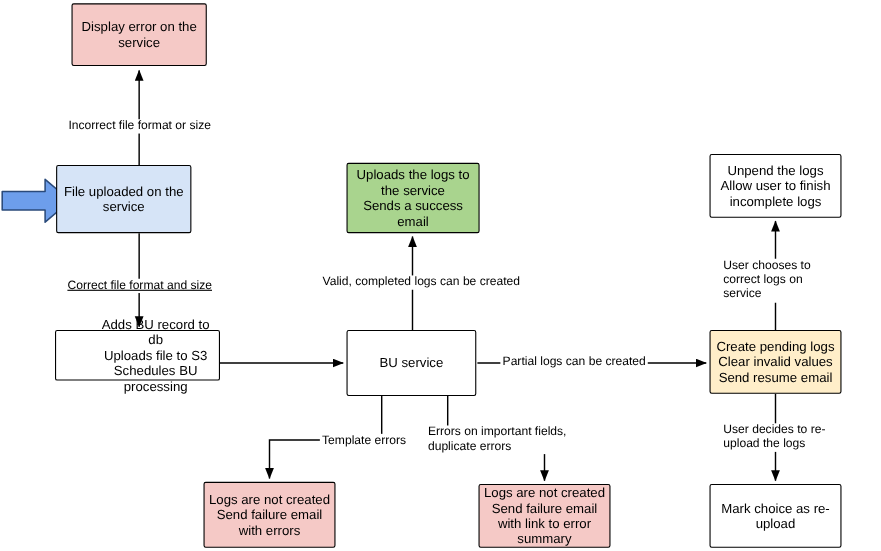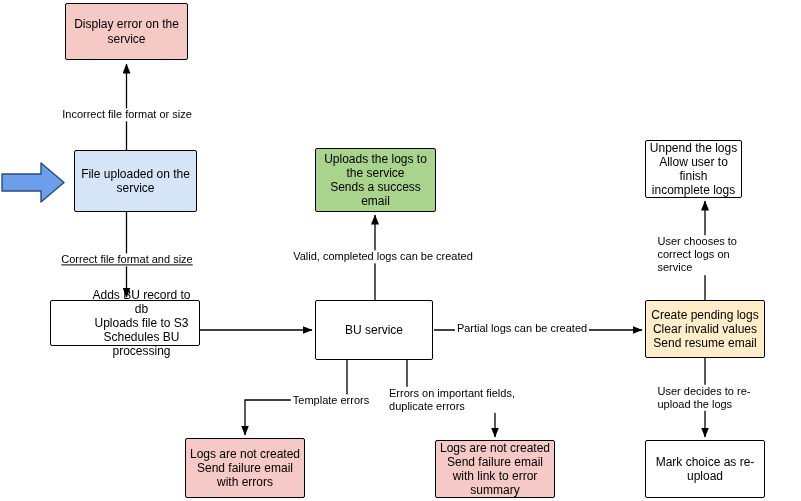--- a/index.html
+++ b/index.html
@@ -28,25 +28,25 @@
     padding: 3px;
     background: var(--node-white, #fff);
   }
   .node .node-text { white-space: pre-line; }
   .node.pink   { background: var(--node-pink,   #f5c9c6); }
   .node.blue   { background: var(--node-blue,   #d6e4f7); }
   .node.green  { background: var(--node-green,  #a9d48e); }
   .node.yellow { background: var(--node-yellow, #ffeec9); }
 
   #n-display-error          { left: 65px;  top: 3px;   width: 123px; height: 57px; }
-  #n-file-uploaded          { left: 74px;  top: 150px; width: 123px; height: 62px; }
+  #n-file-uploaded          { left: 51px;  top: 150px; width: 123px; height: 62px; }
   #n-adds-bu                { left: 50px;  top: 300px; width: 150px; height: 46px; padding-left: 36px; }
   #n-uploads-logs           { left: 315px; top: 148px; width: 121px; height: 64px; }
   #n-bu-service             { left: 315px; top: 300px; width: 118px; height: 60px; }
-  #n-unpend-logs            { left: 645px; top: 140px; width: 97px; height: 58px; }
+  #n-unpend-logs            { left: 645px; top: 140px; width: 120px; height: 58px; }
   #n-create-pending         { left: 645px; top: 300px; width: 120px; height: 58px; }
   #n-mark-choice            { left: 645px; top: 440px; width: 120px; height: 58px; }
   #n-logs-nc-errors         { left: 185px; top: 438px; width: 120px; height: 60px; }
   #n-logs-nc-summary        { left: 435px; top: 440px; width: 120px; height: 58px; }
 
   .edge-label {
     position: absolute;
     transform: translate(-50%, -50%);
     background: #ffffff;
     font-size: 11px; line-height: 1.2;

